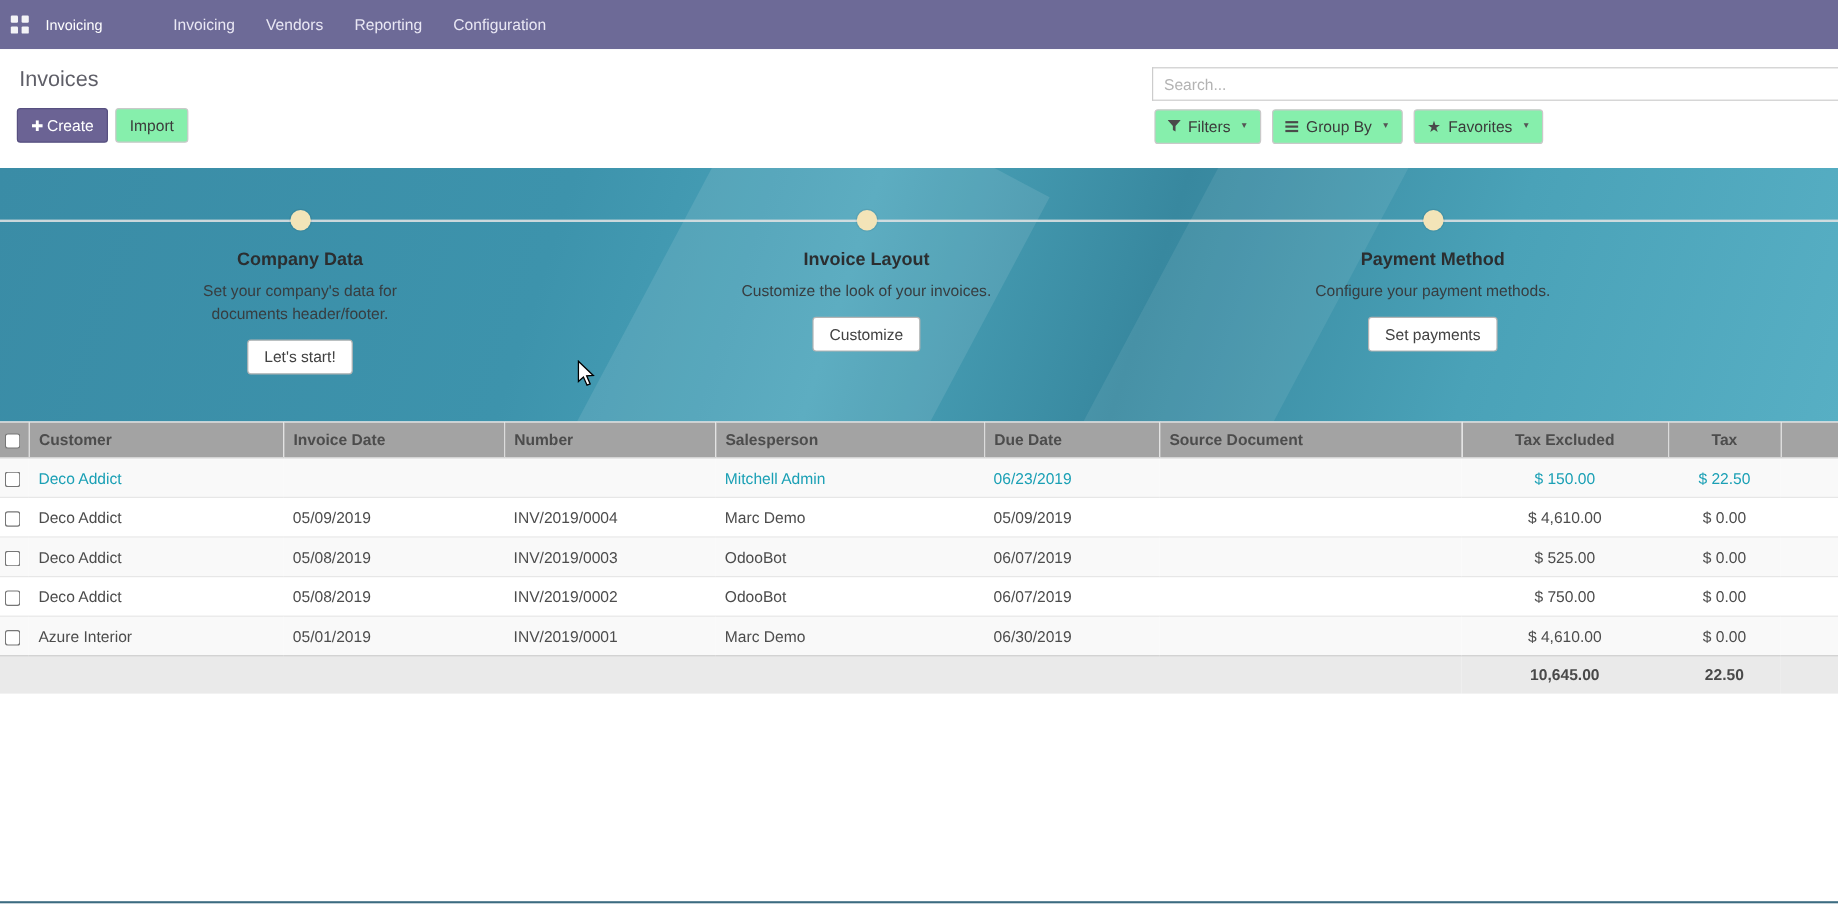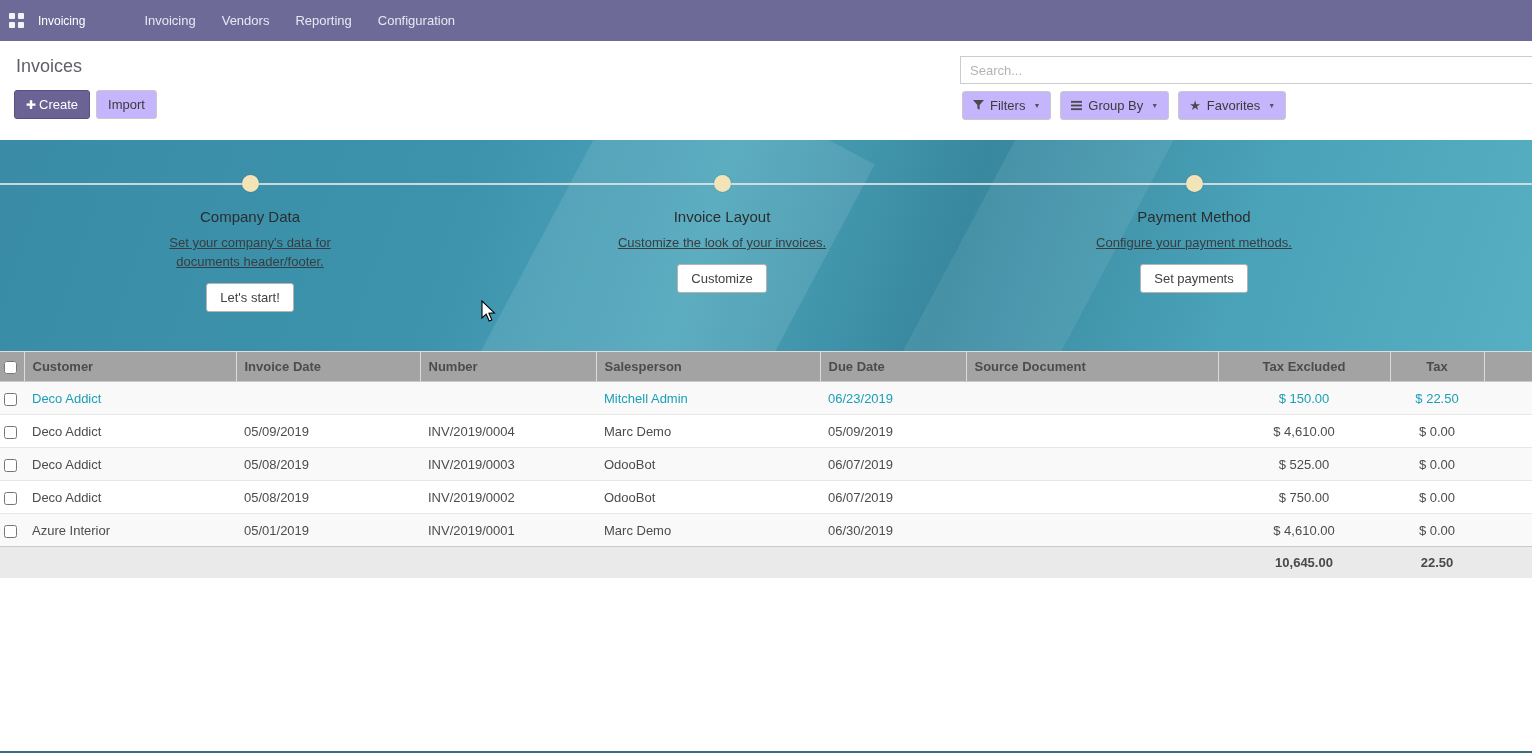--- a/index.html
+++ b/index.html
@@ -28,21 +28,21 @@
   .app-name { font-size: 12px; margin-right: 46px; cursor: pointer; }
   .nav-menu { display: flex; font-size: 13px; height: 41px; }
   .nav-item { padding: 0 13px; line-height: 41px; color: #e9e7f4; cursor: pointer; }
 
   
   .control-panel { position: relative; height: 99px; background: #fff; }
   .page-title { position: absolute; left: 16px; top: 15px; font-size: 18px; color: #5f5f68; }
   .cp-buttons { position: absolute; left: 14px; top: 49px; display: flex; gap: 6px; }
   .btn {
     font-size: 13px; padding: 6px 11px; border-radius: 3px;
-    border: 1px solid #c9c9c9; background: #c4b5fd; color: #3b3b3b; cursor: pointer;
+    border: 1px solid #c9c9c9; background: #86efac; color: #3b3b3b; cursor: pointer;
     font-family: "Liberation Sans", sans-serif;
   }
   .btn-primary {
     background: var(--primary-btn-bg, #6b6394);
     border-color: #575080; color: #fff;
   }
   .btn-primary .plus { font-size: 12px; margin-right: 3px; }
   .search-input {
     position: absolute; right: 0; top: 15px; width: 572px; height: 28px;
     border: 1px solid #ccc; border-right: none;
@@ -74,24 +74,24 @@
     position: absolute; left: 0; right: 0; top: 43px; height: 2px;
     background: rgba(228,228,228,0.85); z-index: 1;
   }
   .step { position: absolute; top: 0; width: 240px; text-align: center; z-index: 2; }
   .step-dot {
     position: absolute; top: 35px; left: 50%; margin-left: -8px;
     width: 17px; height: 17px; border-radius: 50%;
     background: var(--dot-fill, #f3e4b8);
     box-shadow: 0 0 0 1px rgba(0,0,0,0.06);
   }
-  .step-title { margin-top: 68px; font-size: 15px; font-weight: normal; color: #2b2e30; }
+  .step-title { margin-top: 68px; font-size: 15px; font-weight: bold; color: #2b2e30; }
   .step-desc {
     margin: 8px auto 0; max-width: 210px;
-    font-size: 13px; line-height: 1.48; color: #373d40; text-decoration: underline;
+    font-size: 13px; line-height: 1.48; color: #373d40;
   }
   .step-btn {
     margin-top: 12px; background: #fff; border: 1px solid #b4b4b4; border-radius: 3px;
     font-size: 13px; padding: 6px 13px; color: #414141; cursor: pointer;
     font-family: "Liberation Sans", sans-serif;
   }
   .step-1 { left: 130px; } .step-2 { left: 602px; } .step-3 { left: 1074px; }
 
   
   table.invoice-table {

